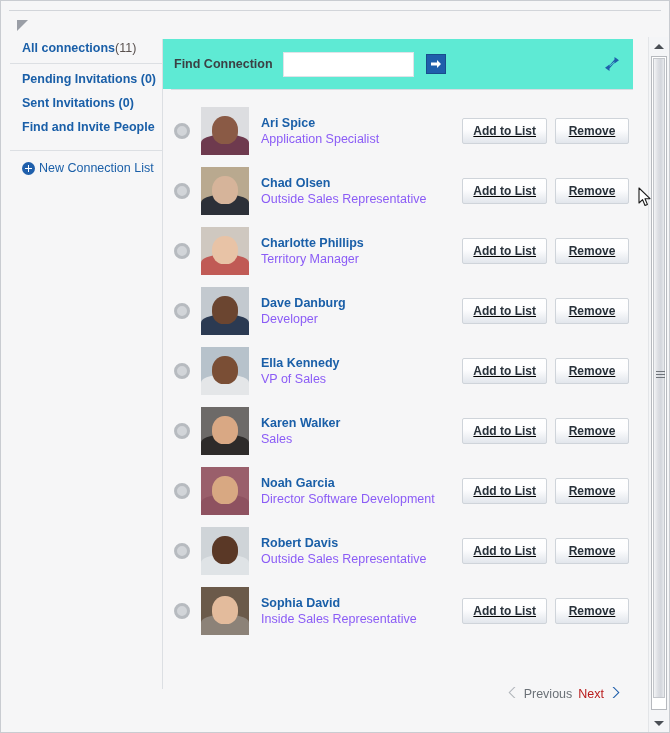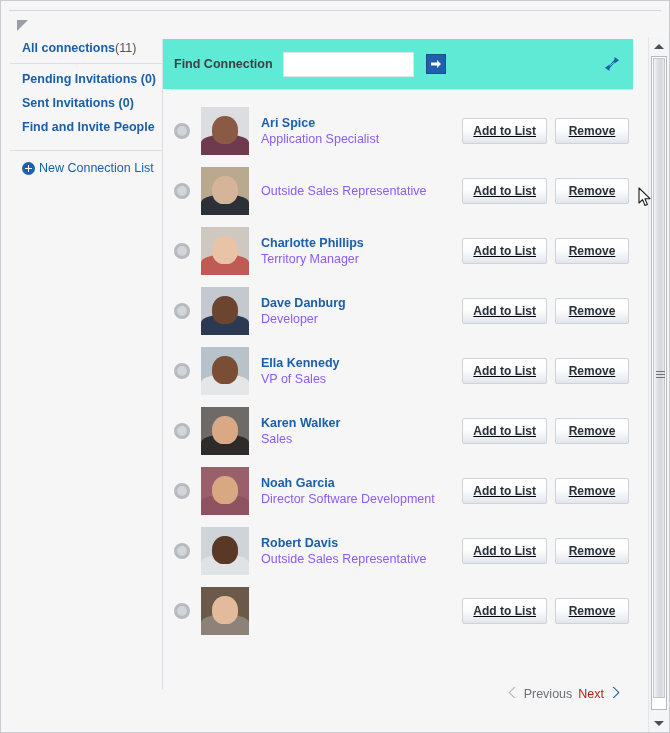--- a/index.html
+++ b/index.html
@@ -378,20 +378,21 @@
         </span>
       </div>
       <div class="conn-row">
         <span class="presence-icon"></span>
         <span class="avatar">
           <span class="bg" style="background:#b9a98f"></span>
           <span class="body" style="background:#2c3038"></span>
           <span class="head" style="background:#d6b49a"></span>
         </span>
         <span class="conn-text">
+          <a class="conn-name">Chad Olsen</a>
           <span class="conn-title">Outside Sales Representative</span>
         </span>
         <span class="conn-actions">
           <button class="btn">Add to List</button>
           <button class="btn">Remove</button>
         </span>
       </div>
       <div class="conn-row">
         <span class="presence-icon"></span>
         <span class="avatar">
@@ -487,20 +488,24 @@
           <button class="btn">Add to List</button>
           <button class="btn">Remove</button>
         </span>
       </div>
       <div class="conn-row">
         <span class="presence-icon"></span>
         <span class="avatar">
           <span class="bg" style="background:#6b5a4a"></span>
           <span class="body" style="background:#8c8278"></span>
           <span class="head" style="background:#e3bb9c"></span>
+        </span>
+        <span class="conn-text">
+          <a class="conn-name">Sophia David</a>
+          <span class="conn-title">Inside Sales Representative</span>
         </span>
         <span class="conn-actions">
           <button class="btn">Add to List</button>
           <button class="btn">Remove</button>
         </span>
       </div>
     </div>
 
   <div class="pagination">
     <span class="chev">

